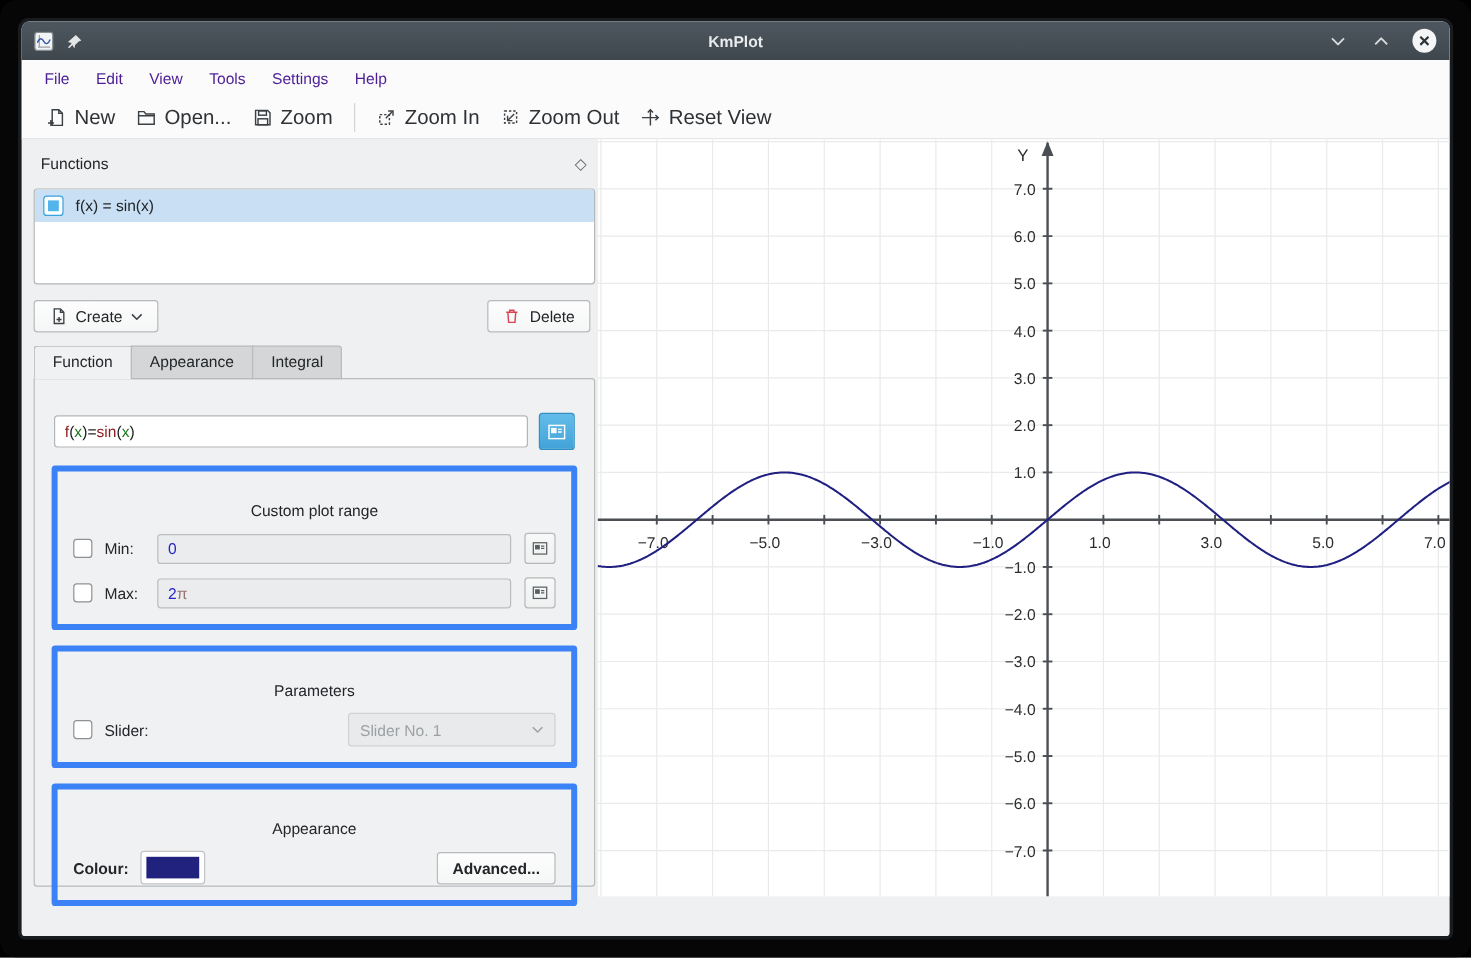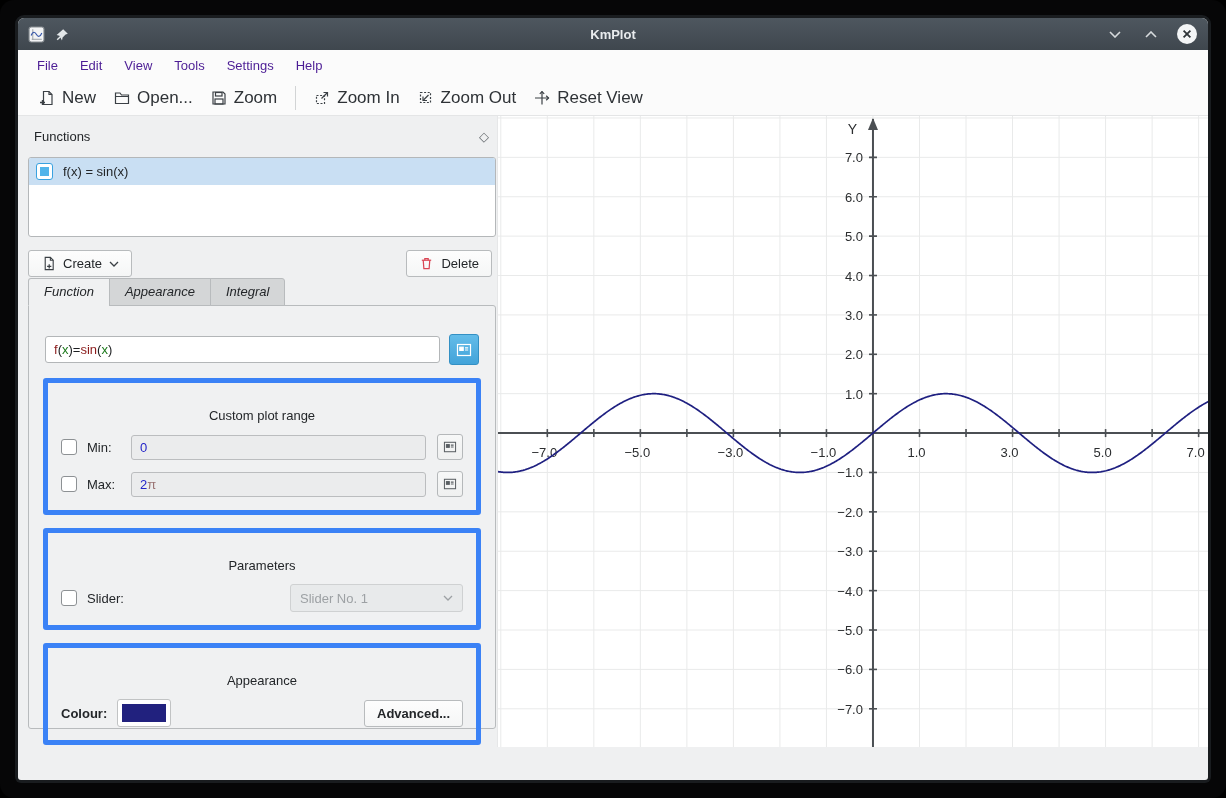--- a/index.html
+++ b/index.html
@@ -41,21 +41,21 @@
   .fn-list { margin-top:9px; height:80px; background:#fff; border:1px solid #b4b7b9; border-radius:3px; overflow:hidden; }
   .fn-row { height:27px; display:flex; align-items:center; gap:10px; padding:0 7px; background:#c9dff3; font-size:13px; color:#232629; }
   .cb-checked { width:17px; height:17px; border:1.5px solid #39a2e0; border-radius:3px; background:#fff;
                 display:flex; align-items:center; justify-content:center; flex:none; }
   .cb-checked i { display:block; width:9px; height:9px; background:#51b4ea; }
   .btn-row { margin-top:13px; display:flex; justify-content:space-between; padding-right:4px; }
   .btn { display:inline-flex; align-items:center; gap:7px; background:linear-gradient(#fdfdfd,#f5f6f6);
          border:1px solid #b8bbbd; border-radius:3px; padding:5px 12px; font-size:13px; color:#232629; }
   .btn.disabled { background:#e8eaeb; border-color:#cfd1d2; color:#9da1a4; justify-content:center; }
 
-  .tabs { margin-top:1px; display:flex; position:relative; z-index:2;font-style:italic; }
+  .tabs { margin-top:11px; display:flex; position:relative; z-index:2; }
   .tab { padding:5px 15px 6px; font-size:13px; color:#232629; background:#d4d6d7; border:1px solid #b8bbbd; margin-right:-1px; }
   .tab:first-child { border-radius:3px 0 0 0; }
   .tab:last-child { border-radius:0 3px 0 0; }
   .tab.active { background:#f0f1f2; border-bottom-color:#f0f1f2; }
   .tab-frame { border:1px solid #b8bbbd; border-radius:0 3px 3px 3px; margin-top:-1px; height:424px;
                background:#f0f1f2; padding:16px 14px 0 14px; }
 
   .eq-row { display:flex; align-items:center; gap:9px; margin:12px 2px 0 2px; }
   .eq-input { flex:1; height:27px; background:#fff; border:1px solid #b3b6b8; border-radius:3px;
               display:flex; align-items:center; padding:0 8px; font-size:13px; }

